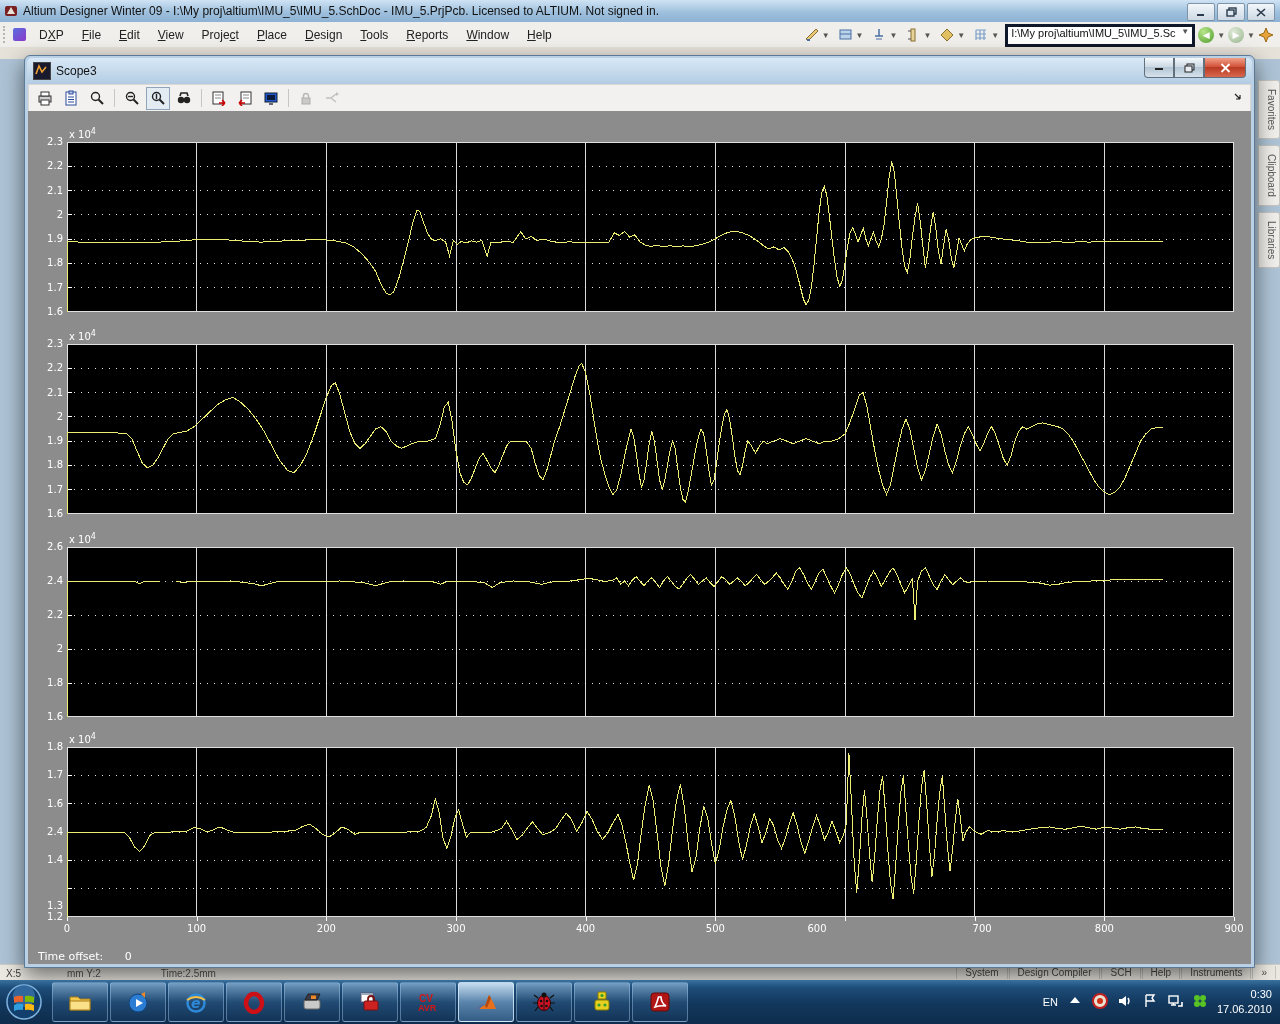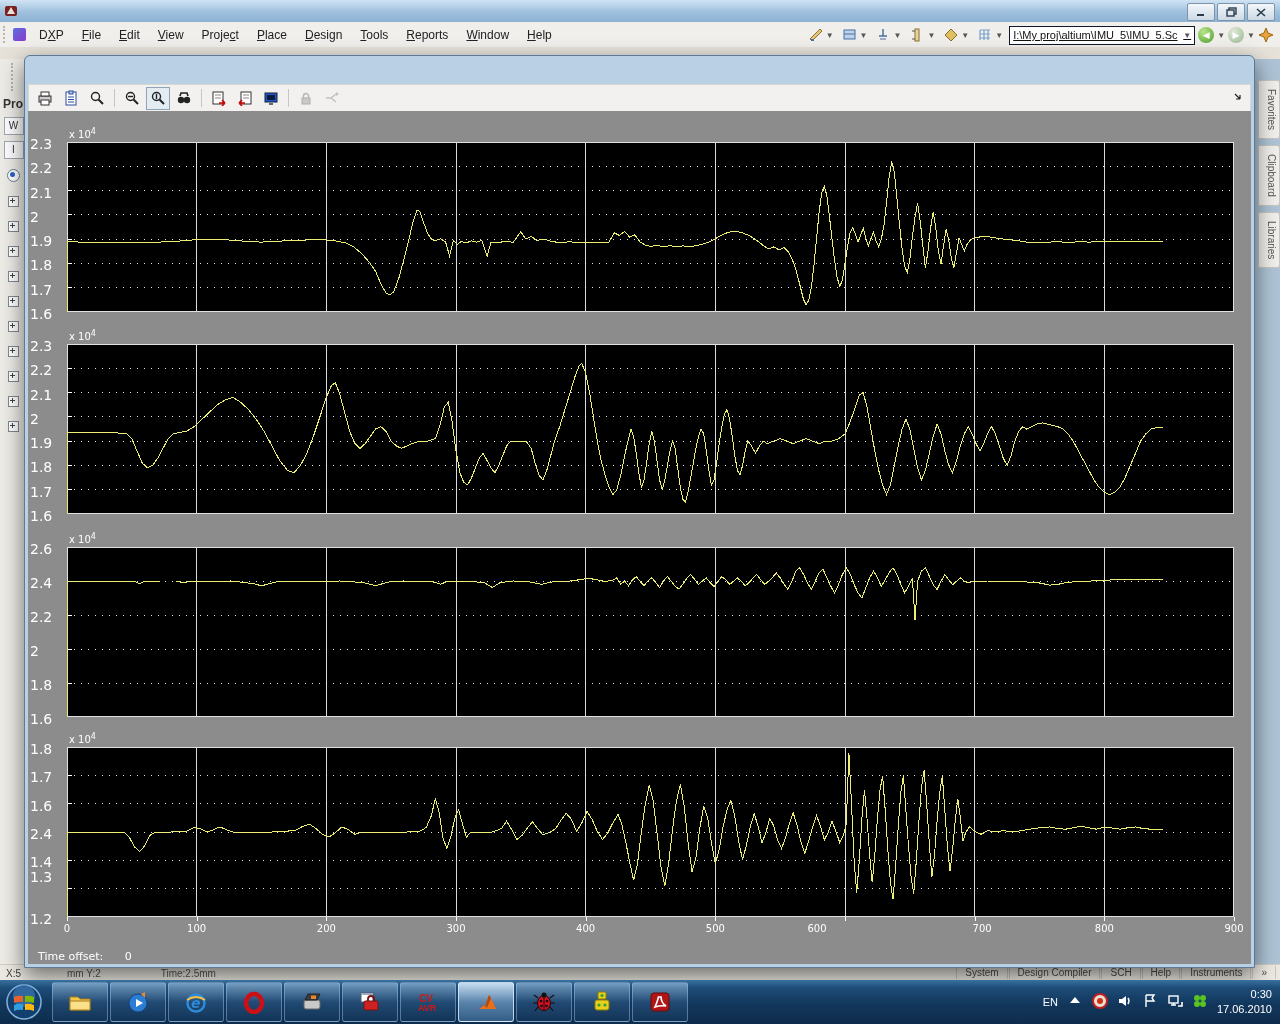--- a/index.html
+++ b/index.html
@@ -16,22 +16,22 @@
     background:linear-gradient(180deg,#f2f7fb,#cdd9e4);display:flex;align-items:center;justify-content:center;}
   .alt-menubar{left:0;top:22px;width:1280px;height:25px;background:#f1efec;border-bottom:1px solid #d8d4cc;
     display:flex;align-items:center;font-size:12px;color:#222;}
   .menu-grip{width:4px;height:17px;margin:0 4px 0 3px;border-left:2px dotted #b9b5ad;}
   .dxp-glyph{width:13px;height:13px;background:linear-gradient(135deg,#5a6ee0,#8b39c9);border-radius:2px;margin-right:4px;}
   .menu-item{padding:3px 9px;cursor:default;}
   .menu-item u{text-decoration:underline;}
   .alt-toolbar-right{position:absolute;right:6px;top:24px;height:22px;display:flex;align-items:center;gap:3px;}
   .tb-drop{display:flex;align-items:center;gap:2px;padding:1px 3px;border-radius:2px;}
   .tb-caret{font-size:8px;color:#555;}
-  .addr-box{width:178px;height:17px;background:#fff;border:1px solid #0f172a;font-size:11px;
-    display:flex;align-items:center;padding:0 3px;white-space:nowrap;overflow:hidden;color:#111;text-decoration:underline;}
+  .addr-box{width:178px;height:17px;background:#fff;border:3px solid #0f172a;font-size:11px;
+    display:flex;align-items:flex-start;padding:0 3px;white-space:nowrap;overflow:hidden;color:#111;}
   .nav-circle{width:16px;height:16px;border-radius:50%;display:flex;align-items:center;justify-content:center;
     color:#fff;font-size:9px;}
   .strip{left:0;top:47px;width:1280px;height:12px;background:#e6e2da;}
   .left-sliver{left:0;top:59px;width:27px;height:905px;background:#ecebe6;border-right:1px solid #cfccc4;
     font-size:11px;color:#274a73;}
   .lp-grip{margin:4px auto 6px auto;width:4px;height:28px;border-left:2px dotted #b6b2aa;}
   .lp-head{font-weight:bold;font-size:12px;color:#333;padding-left:3px;}
   .lp-btn{width:18px;height:16px;border:1px solid #9fa8b2;background:#fdfdfd;margin:6px auto 0 auto;
     font-size:10px;color:#333;text-align:center;line-height:16px;}
   .lp-radio{width:11px;height:11px;border-radius:50%;border:1px solid #6a7d92;background:#fff;margin:10px auto;position:relative;}
@@ -61,22 +61,22 @@
     border-radius:0 0 4px 0;}
   .scope-toolbar{position:absolute;left:3px;top:28px;right:3px;height:26px;background:#f2f1ef;
     border:1px solid #d9d7d2;display:flex;align-items:center;gap:2px;padding-left:4px;}
   .st-btn{width:22px;height:21px;display:flex;align-items:center;justify-content:center;border:1px solid transparent;}
   .st-btn.pressed{border:1px solid #8ea4b8;background:#e3ecf3;}
   .st-sep{width:1px;height:18px;background:#c8c6c1;margin:0 3px;}
   .st-overflow{position:absolute;right:6px;top:6px;}
   .scope-panel{position:absolute;left:3px;top:55px;right:3px;bottom:3px;background:#8c8c8c;overflow:hidden;}
   .plot{position:absolute;left:39px;width:1167px;height:170px;}
   .plot svg{position:absolute;left:0;top:0;}
-  .ylab{position:absolute;left:-37px;width:33px;font-family:"DejaVu Sans",sans-serif;
-    font-size:14px;color:#fff;}
+  .ylab{position:absolute;left:-37px;width:33px;text-align:right;font-family:"DejaVu Sans",sans-serif;
+    font-size:10px;color:#fff;}
   .explab{position:absolute;left:2px;top:-15px;font-family:"DejaVu Sans",sans-serif;font-size:10px;color:#fff;text-align:center;}
   .explab sup{font-size:8px;}
   .xlab{position:absolute;font-family:"DejaVu Sans",sans-serif;font-size:10px;color:#fff;width:34px;text-align:center;}
   .xtick{position:absolute;width:1px;height:4px;background:#fff;}
   .timeoffset{position:absolute;left:10px;top:839px;font-family:"DejaVu Sans",sans-serif;font-size:11px;color:#fff;}
   
   .taskbar{left:0;top:980px;width:1280px;height:44px;
     background:linear-gradient(180deg,#39719f 0%,#1d4c78 18%,#12375c 55%,#0e2c4c 100%);
     display:flex;align-items:center;}
   .start-orb{width:42px;height:40px;margin:0 6px 0 3px;display:flex;align-items:center;justify-content:center;}
@@ -91,20 +91,21 @@
 </head>
 <body>
 
 <div id="screen">
 
   <div class="abs alt-titlebar">
     <svg class="alt-appicon" viewBox="0 0 14 14">
         <rect x="1" y="2" width="12" height="10" rx="2" fill="#7a2020"></rect>
         <path d="M3 10 L7 3 L11 10 Z" fill="#e8e2d8"></path>
       </svg>
+    <span>Altium Designer Winter 09 - I:\My proj\altium\IMU_5\IMU_5.SchDoc - IMU_5.PrjPcb. Licensed to ALTIUM. Not signed in.</span>
     <div class="alt-winbtns">
       <div class="cbtn">
           <svg width="10" height="9" viewBox="0 0 10 9">
             <rect x="1" y="6" width="7" height="2" fill="#2a3a4a"></rect>
           </svg>
         </div>
       <div class="cbtn">
           <svg width="11" height="10" viewBox="0 0 11 10">
             <rect x="3" y="1" width="7" height="6" fill="none" stroke="#2a3a4a" stroke-width="1.4"></rect>
             <rect x="1" y="3" width="7" height="6" fill="#dce6ef" stroke="#2a3a4a" stroke-width="1.4"></rect>
@@ -189,39 +190,20 @@
     <span class="tb-caret">▼</span>
     <div class="nav-circle" style="background:radial-gradient(circle at 35% 30%,#dfe9d8,#9ab88e);">▶</div>
     <span class="tb-caret">▼</span>
     <svg width="16" height="16" viewBox="0 0 16 16">
         <path d="M8 1 L10 6 L15 8 L10 10 L8 15 L6 10 L1 8 L6 6 Z" fill="#e8a33a" stroke="#9a6a14"></path>
       </svg>
   </div>
 
   <div class="abs strip"></div>
 
-  <div class="abs left-sliver">
-    <div class="lp-grip"></div>
-    <div class="lp-head">Pro</div>
-    <div class="lp-btn">W</div>
-    <div class="lp-btn">I</div>
-    <div class="lp-radio"></div>
-    <div id="lp-tree">
-        <div class="lp-plus"></div>
-        <div class="lp-plus"></div>
-        <div class="lp-plus"></div>
-        <div class="lp-plus"></div>
-        <div class="lp-plus"></div>
-        <div class="lp-plus"></div>
-        <div class="lp-plus"></div>
-        <div class="lp-plus"></div>
-        <div class="lp-plus"></div>
-        <div class="lp-plus"></div>
-      </div>
-  </div>
 
   <div class="abs right-tabs" id="right-tabs">
       <div class="v-tab">Favorites</div>
       <div class="v-tab">Clipboard</div>
       <div class="v-tab">Libraries</div>
     </div>
 
   <div class="abs statusbar">
     <span style="margin-left:6px;">X:5</span>
     <span style="margin-left:46px;color:#555;">mm  Y:2</span>
@@ -230,20 +212,46 @@
         <div class="status-tab">System</div>
         <div class="status-tab">Design Compiler</div>
         <div class="status-tab">SCH</div>
         <div class="status-tab">Help</div>
         <div class="status-tab">Instruments</div>
         <div class="status-tab">»</div>
       </div>
   </div>
 
   <div class="abs scope-win">
+    <div class="scope-titlebar">
+      <div class="scope-appicon">
+        <svg width="14" height="14" viewBox="0 0 14 14">
+            <path d="M2 11 L5 3 L8 9 L12 4" stroke="#f0a030" stroke-width="1.6" fill="none"></path>
+          </svg>
+      </div>
+      <span>Scope3</span>
+      <div class="aero-btns">
+        <div class="aero-btn first">
+            <svg width="10" height="9" viewBox="0 0 10 9">
+              <rect x="1" y="5" width="8" height="2" fill="#222"></rect>
+            </svg>
+          </div>
+        <div class="aero-btn">
+            <svg width="11" height="10" viewBox="0 0 11 10">
+              <rect x="3" y="1" width="7" height="6" fill="none" stroke="#222"></rect>
+              <rect x="1" y="3" width="7" height="6" fill="#e8eef4" stroke="#222"></rect>
+            </svg>
+          </div>
+        <div class="aero-btn aero-close">
+            <svg width="11" height="10" viewBox="0 0 11 10">
+              <path d="M1.5 1 L9.5 9 M9.5 1 L1.5 9" stroke="#fff" stroke-width="1.8"></path>
+            </svg>
+          </div>
+      </div>
+    </div>
     <div class="scope-toolbar" id="scope-toolbar">
       <svg class="st-overflow" width="10" height="10" viewBox="0 0 10 10">
           <path d="M1 3 L6 8 M6 8 L6 4 M6 8 L2 8" stroke="#222" stroke-width="1.2" fill="none"></path>
         </svg>
     <div class="st-btn">
           <svg width="16" height="16" viewBox="0 0 16 16">
             <rect x="2" y="6" width="12" height="6" fill="#cfcfcf" stroke="#333"></rect>
             <rect x="4" y="2" width="8" height="4" fill="#fff" stroke="#333"></rect>
             <rect x="4" y="10" width="8" height="5" fill="#fff" stroke="#333"></rect>
           </svg>
@@ -465,21 +473,21 @@
             <line x1="0" y1="170.0" x2="5" y2="170.0" stroke="#ffffff" shape-rendering="crispEdges"></line>
             <rect x="0.5" y="0.5" width="1166" height="169" fill="none" stroke="#e0e0e0" shape-rendering="crispEdges"></rect>
             <path d="M0 170 L0 85.0 L0.0 85.0 L19.4 85.0 L38.9 85.0 L57.1 85.0 L62.2 90.1 L67.4 99.7 L72.6 104.8 L77.8 98.6 L83.0 88.4 L88.2 85.0 L103.7 85.0 L119.3 84.4 L127.1 80.5 L133.6 81.6 L140.0 85.0 L146.5 82.7 L153.0 79.9 L159.5 82.7 L166.0 85.0 L178.9 85.0 L191.9 85.6 L204.9 85.0 L217.8 84.4 L228.2 83.3 L236.0 79.3 L242.5 77.1 L249.0 81.6 L255.4 87.3 L261.9 90.1 L268.4 85.6 L274.9 79.9 L281.4 82.7 L287.9 87.3 L294.3 85.0 L308.6 85.0 L324.2 85.0 L339.7 85.0 L352.7 84.4 L359.2 80.5 L364.4 68.6 L368.3 51.6 L372.1 65.2 L376.0 91.2 L379.9 101.4 L383.8 90.1 L387.7 71.4 L391.6 62.9 L395.5 77.1 L399.4 90.1 L403.3 85.6 L412.3 85.0 L425.3 85.0 L434.4 81.6 L439.6 74.2 L444.8 82.7 L449.9 92.4 L455.1 88.4 L460.3 81.0 L465.5 74.8 L470.7 81.6 L475.9 87.8 L482.4 85.6 L488.8 81.6 L494.0 73.1 L499.2 66.3 L504.4 72.3 L509.6 84.4 L514.8 75.9 L520.0 64.6 L525.1 72.3 L530.3 84.4 L535.5 92.4 L540.7 86.1 L545.9 75.9 L551.1 67.4 L555.0 77.9 L558.9 95.8 L562.8 115.6 L566.6 133.2 L570.5 116.7 L574.4 85.0 L578.3 57.2 L582.2 38.2 L586.1 53.8 L590.0 85.6 L593.9 119.6 L597.8 139.4 L601.7 116.2 L605.5 82.2 L609.4 54.4 L613.3 37.4 L617.2 59.5 L621.1 95.8 L625.0 124.7 L628.9 111.1 L632.8 81.6 L636.7 58.9 L640.6 70.3 L644.4 95.8 L648.3 116.7 L652.2 102.6 L656.1 79.9 L660.0 62.9 L663.9 53.3 L667.8 69.4 L671.7 94.9 L675.6 112.8 L679.5 97.7 L683.3 79.9 L687.2 66.6 L691.1 79.3 L695.0 95.8 L698.9 85.6 L702.8 71.4 L706.7 78.8 L710.6 92.9 L714.5 101.4 L718.4 91.2 L722.2 77.1 L726.1 65.7 L730.0 77.9 L733.9 94.9 L737.8 106.2 L741.7 94.1 L745.6 79.9 L749.5 68.6 L753.4 78.8 L757.3 92.9 L761.1 85.6 L765.0 74.2 L768.9 84.4 L772.8 95.8 L776.7 87.3 L779.3 76.5 L781.9 6.2 L784.5 56.7 L787.1 113.3 L789.7 145.9 L792.3 113.3 L794.9 71.4 L797.5 43.1 L800.0 71.4 L802.6 107.7 L805.2 135.4 L807.8 107.7 L810.4 71.4 L813.0 43.1 L815.6 28.9 L818.2 62.9 L820.8 102.0 L823.4 135.4 L826.0 152.4 L828.6 119.6 L831.2 79.9 L833.8 45.9 L836.4 28.3 L838.9 62.9 L841.5 99.2 L844.1 129.8 L846.7 146.8 L849.3 113.9 L851.9 74.2 L854.5 40.2 L857.1 23.2 L859.7 57.2 L862.3 96.9 L864.9 129.8 L867.5 108.2 L870.1 74.2 L872.7 45.9 L875.3 28.9 L877.8 62.9 L880.4 99.2 L883.0 124.1 L885.6 102.6 L888.2 74.2 L890.8 51.6 L893.4 71.4 L896.0 94.1 L898.6 85.6 L902.5 79.9 L907.7 84.4 L914.1 87.3 L920.6 83.6 L928.4 85.0 L936.2 83.6 L946.6 85.0 L959.5 82.7 L972.5 80.8 L982.9 79.9 L990.7 81.6 L998.4 82.2 L1006.2 80.8 L1014.0 79.3 L1021.8 80.8 L1029.6 82.2 L1037.3 79.9 L1045.1 81.0 L1052.9 82.2 L1060.7 80.8 L1068.5 79.9 L1076.2 81.6 L1084.0 82.2 L1091.8 82.2 L1095.7 82.2" fill="none" stroke="#eded74" stroke-width="1" shape-rendering="crispEdges"></path>
           </svg>
           <span class="explab">x 10<sup>4</sup></span>
           <span class="ylab" style="top: -6px;">1.8</span>
           <span class="ylab" style="top: 22.3333px;">1.7</span>
           <span class="ylab" style="top: 50.6667px;">1.6</span>
           <span class="ylab" style="top: 79px;">2.4</span>
           <span class="ylab" style="top: 107.333px;">1.4</span>
-          <span class="ylab" style="top: 122px;">1.3</span>
+          <span class="ylab" style="top: 153px;">1.3</span>
           <span class="ylab" style="top: 164px;">1.2</span>
         </div>
         <div class="xtick" style="left: 39px; top: 806px;"></div>
         <span class="xlab" style="left: 22px; top: 812px;">0</span>
         <div class="xtick" style="left: 168.667px; top: 806px;"></div>
         <span class="xlab" style="left: 151.667px; top: 812px;">100</span>
         <div class="xtick" style="left: 298.333px; top: 806px;"></div>
         <span class="xlab" style="left: 281.333px; top: 812px;">200</span>
         <div class="xtick" style="left: 428px; top: 806px;"></div>
         <span class="xlab" style="left: 411px; top: 812px;">300</span>

